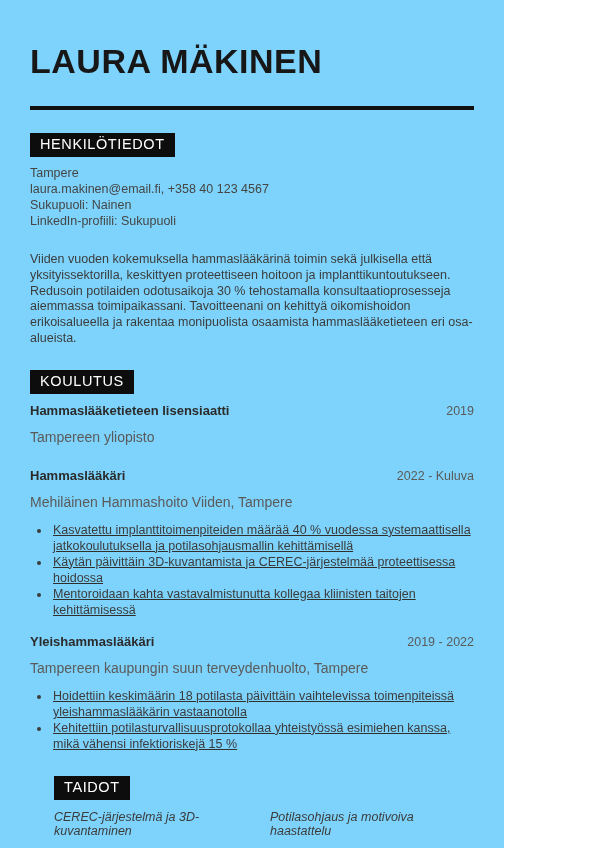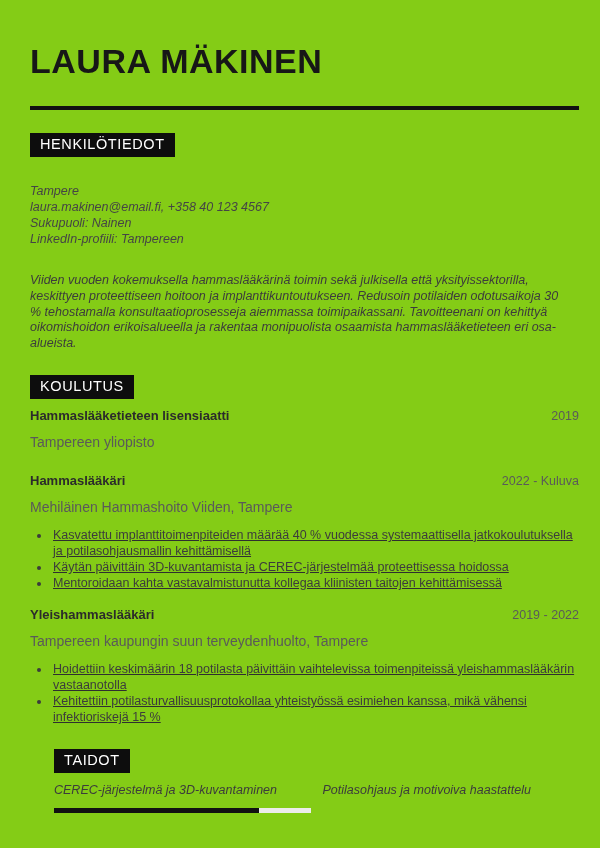--- a/index.html
+++ b/index.html
@@ -4,24 +4,24 @@
 <style>
   * { margin: 0; padding: 0; box-sizing: border-box; }
   html, body { width: 600px; }
   body {
     font-family: "Liberation Sans", "DejaVu Sans", sans-serif;
     background: #ffffff;
     color: #2f2f2f;
     -webkit-font-smoothing: antialiased;
   }
   .page {
-    width: 600px;
+    width: 504px;
     height: 848px;
-    background: #84cc16;
-    padding: 44px 21px 0 30px;
+    background: #7dd3fc;
+    padding: 44px 30px 0 30px;
     overflow: hidden;
   }
   
   .name {
     font-size: 34px;
     font-weight: 700;
     letter-spacing: 0.5px;
     color: #171717;
     line-height: 1.0;
   }
@@ -34,21 +34,21 @@
   .chip {
     display: inline-block;
     background: #0d0d0d;
     color: #ffffff;
     font-size: 14.5px;
     font-weight: 500;
     letter-spacing: 0.6px;
     padding: 3px 10px 5px 10px;
   }
   .section { margin-top: 23px; }
-  .section-body { margin-top: 26px; font-style: italic; }
+  .section-body { margin-top: 8px; }
   
   .contact-line {
     font-size: 12.5px;
     color: #454545;
     line-height: 16px;
   }
   
   .summary-text {
     font-size: 12.5px;
     color: #3c3c3c;
@@ -122,21 +122,21 @@
 
   <h1 class="name">LAURA MÄKINEN</h1>
   <div class="header-rule"></div>
 
   <div class="section">
     <span class="chip">HENKILÖTIEDOT</span>
     <div class="section-body">
       <div class="contact-line">Tampere</div>
       <div class="contact-line">laura.makinen@email.fi, +358 40 123 4567</div>
       <div class="contact-line">Sukupuoli: Nainen</div>
-      <div class="contact-line">LinkedIn-profiili: Tampereen</div>
+      <div class="contact-line">LinkedIn-profiili: Sukupuoli</div>
     </div>
   </div>
 
   <div class="section">
     <div class="section-body">
       <p class="summary-text">Viiden vuoden kokemuksella hammaslääkärinä toimin sekä julkisella että yksityissektorilla, keskittyen proteettiseen hoitoon ja implanttikuntoutukseen. Redusoin potilaiden odotusaikoja 30 % tehostamalla konsultaatioprosesseja aiemmassa toimipaikassani. Tavoitteenani on kehittyä oikomishoidon erikoisalueella ja rakentaa monipuolista osaamista hammaslääketieteen eri osa-alueista.</p>
     </div>
   </div>
 
   <div class="section">

